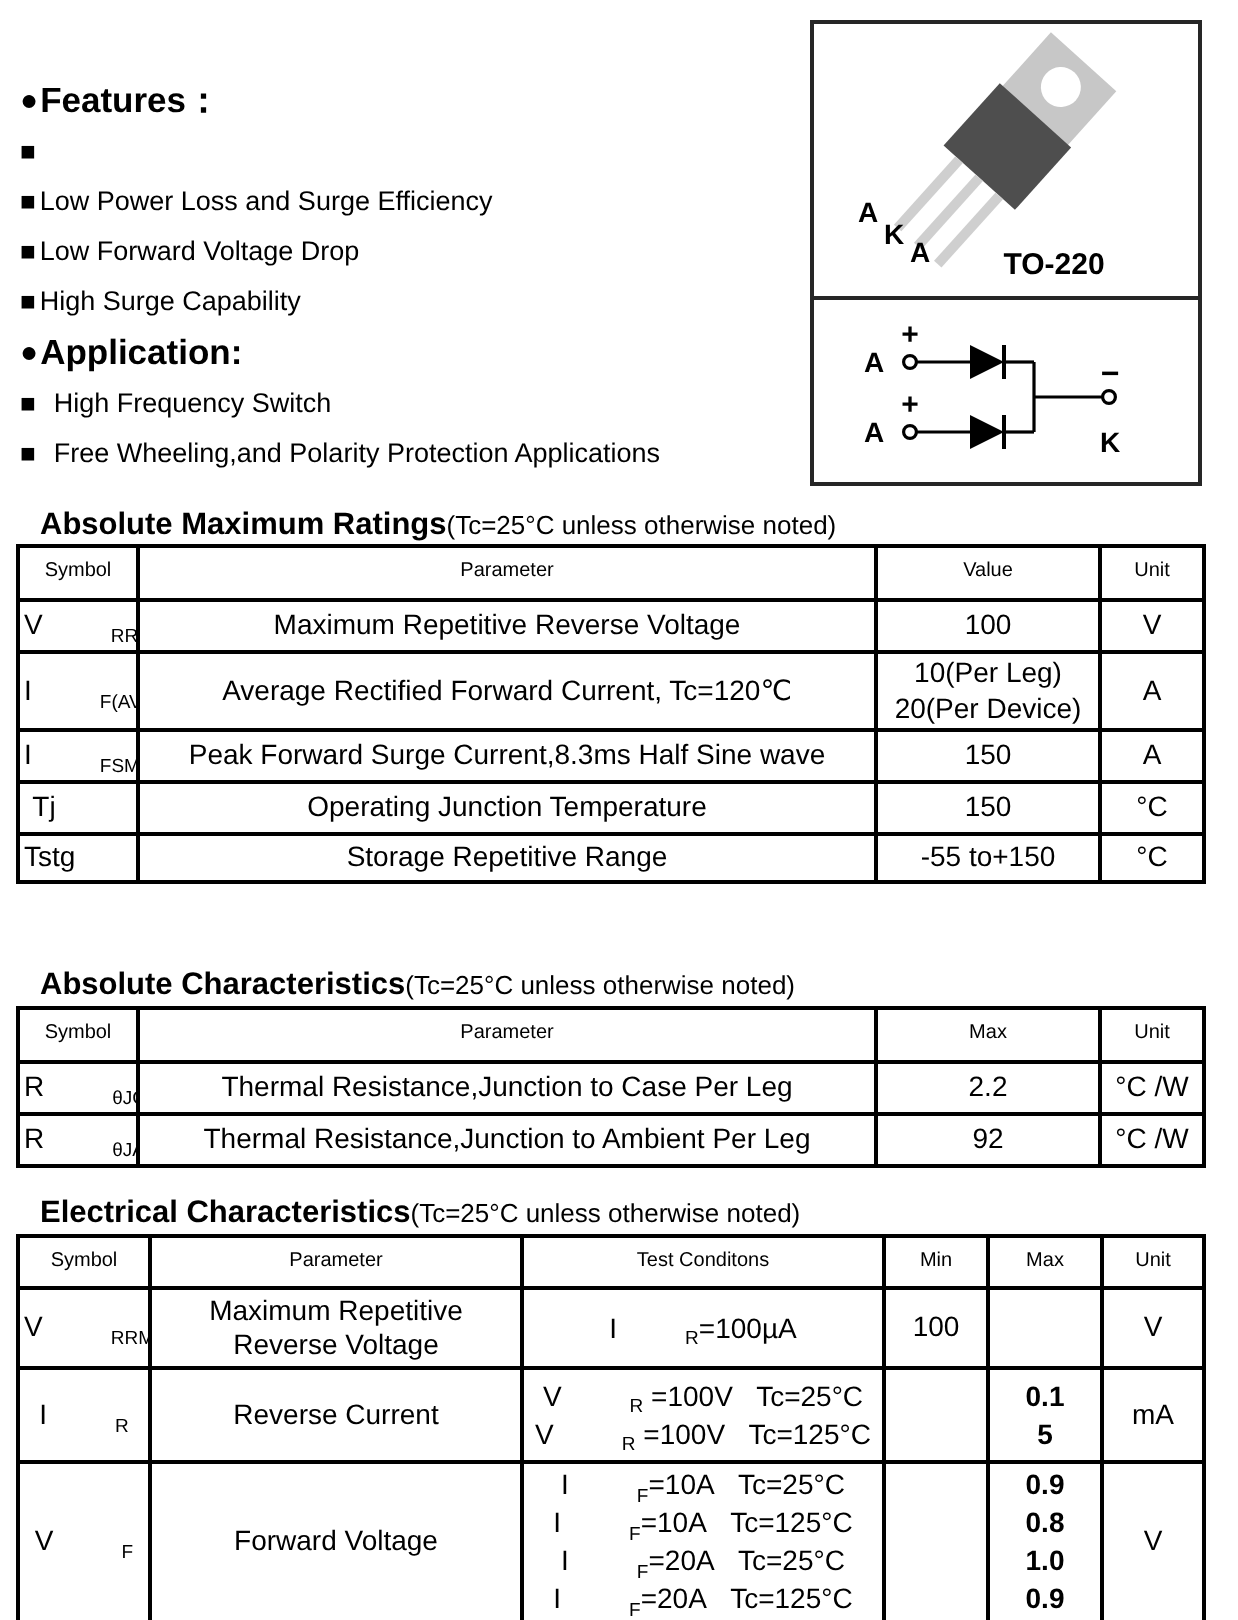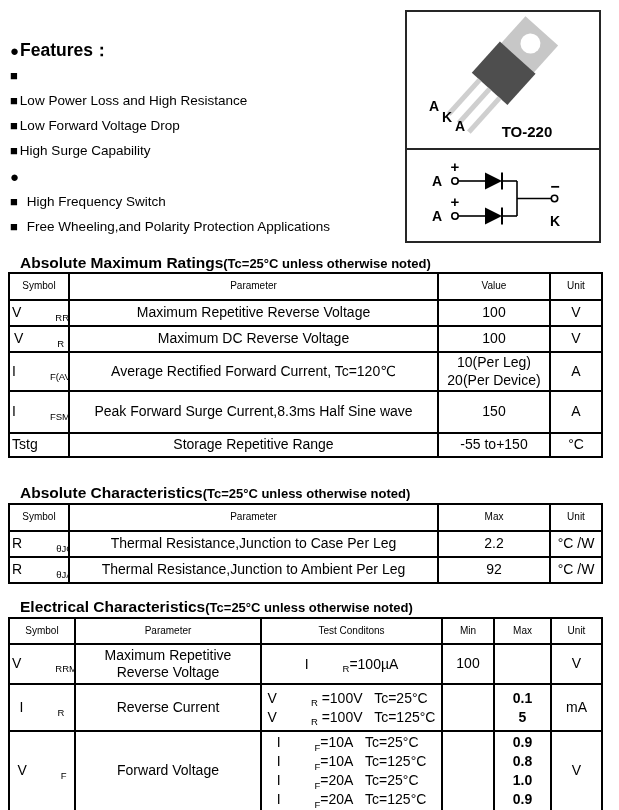--- a/index.html
+++ b/index.html
@@ -16,28 +16,28 @@
 
   
   .pkg{position:absolute;left:405px;top:10px;width:196px;height:233px;
        border:2px solid #262626;box-sizing:border-box;background:#fff;}
   .pkg-top{height:138px;border-bottom:2px solid #262626;box-sizing:border-box;}
   .pkg-bottom{height:89px;}
   svg text{font-family:"Liberation Sans","DejaVu Sans",sans-serif;fill:#000;}
 
   
   .sec-title{position:absolute;left:20px;font-size:15.5px;font-weight:700;white-space:nowrap;}
-  .sec-title .note{font-weight:700;font-size:13px;}
+  .sec-title .note{font-weight:400;font-size:13px;}
   table{position:absolute;left:8px;width:593px;border-collapse:collapse;table-layout:fixed;}
   th,td{border:2px solid #000;text-align:center;vertical-align:middle;
         font-size:14px;line-height:1.25;padding:1px 2px;overflow:hidden;}
   th{font-size:10px;font-weight:400;text-align:center;}
   sub{font-size:9.5px;line-height:0;margin-left:34px;}
   .pre{white-space:pre-line;}
-  .cond-block{display:inline-block;text-align:left;}
+  .cond-block{display:inline-block;text-align:center;}
   .cond-line{line-height:19px;white-space:nowrap;}
   .mx{line-height:19px;font-weight:bold;}
   #t-abs{top:272px;}
   #t-thermal{top:503px;}
   #t-elec{top:617px;}
   #title-abs{top:254px;}
   #title-thermal{top:484px;}
   #title-elec{top:598px;}
 </style>
 </head>
@@ -48,32 +48,33 @@
   <div class="features">
     <div class="f-head">
       <span class="dot">●</span>
       <span>Features：</span>
     </div>
     <div class="f-item">
       <span class="sq">■</span>
     </div>
     <div class="f-item">
       <span class="sq">■</span>
-      <span>Low Power Loss and High Resistance</span>
+      <span>Low Power Loss and Surge Efficiency</span>
     </div>
     <div class="f-item">
       <span class="sq">■</span>
       <span>Low Forward Voltage Drop</span>
     </div>
     <div class="f-item">
       <span class="sq">■</span>
       <span>High Surge Capability</span>
     </div>
     <div class="f-head">
       <span class="dot">●</span>
+      <span>Application:</span>
     </div>
     <div class="f-item spaced">
       <span class="sq">■</span>
       <span>High Frequency Switch</span>
     </div>
     <div class="f-item spaced">
       <span class="sq">■</span>
       <span>Free Wheeling,and Polarity Protection Applications</span>
     </div>
   </div>
@@ -139,38 +140,38 @@
       <th>Parameter</th>
       <th>Value</th>
       <th>Unit</th>
     </tr>
     <tr style="height:26px">
       <td><span>V</span><sub>RRM</sub></td>
       <td>Maximum Repetitive Reverse Voltage</td>
       <td class="pre">100</td>
       <td>V</td>
     </tr>
-    <tr style="height:26px">
-      <td><span>V</span><sub>R</sub></td>
-      <td>Maximum DC Reverse Voltage</td>
-      <td class="pre">100</td>
-      <td>V</td>
-    </tr>
     <tr style="height:38px">
       <td><span>I</span><sub>F(AV)</sub></td>
       <td>Average Rectified Forward Current, Tc=120℃</td>
       <td class="pre">10(Per Leg)
 20(Per Device)</td>
       <td>A</td>
     </tr>
-    <tr style="height:42px">
+    <tr style="height:26px">
       <td><span>I</span><sub>FSM</sub></td>
       <td>Peak Forward Surge Current,8.3ms Half Sine wave</td>
       <td class="pre">150</td>
       <td>A</td>
+    </tr>
+    <tr style="height:26px">
+      <td><span>Tj</span><sub></sub></td>
+      <td>Operating Junction Temperature</td>
+      <td class="pre">150</td>
+      <td>°C</td>
     </tr>
     <tr style="height:24px">
       <td><span>Tstg</span><sub></sub></td>
       <td>Storage Repetitive Range</td>
       <td class="pre">-55 to+150</td>
       <td>°C</td>
     </tr>
   </tbody>
     </table>
 

